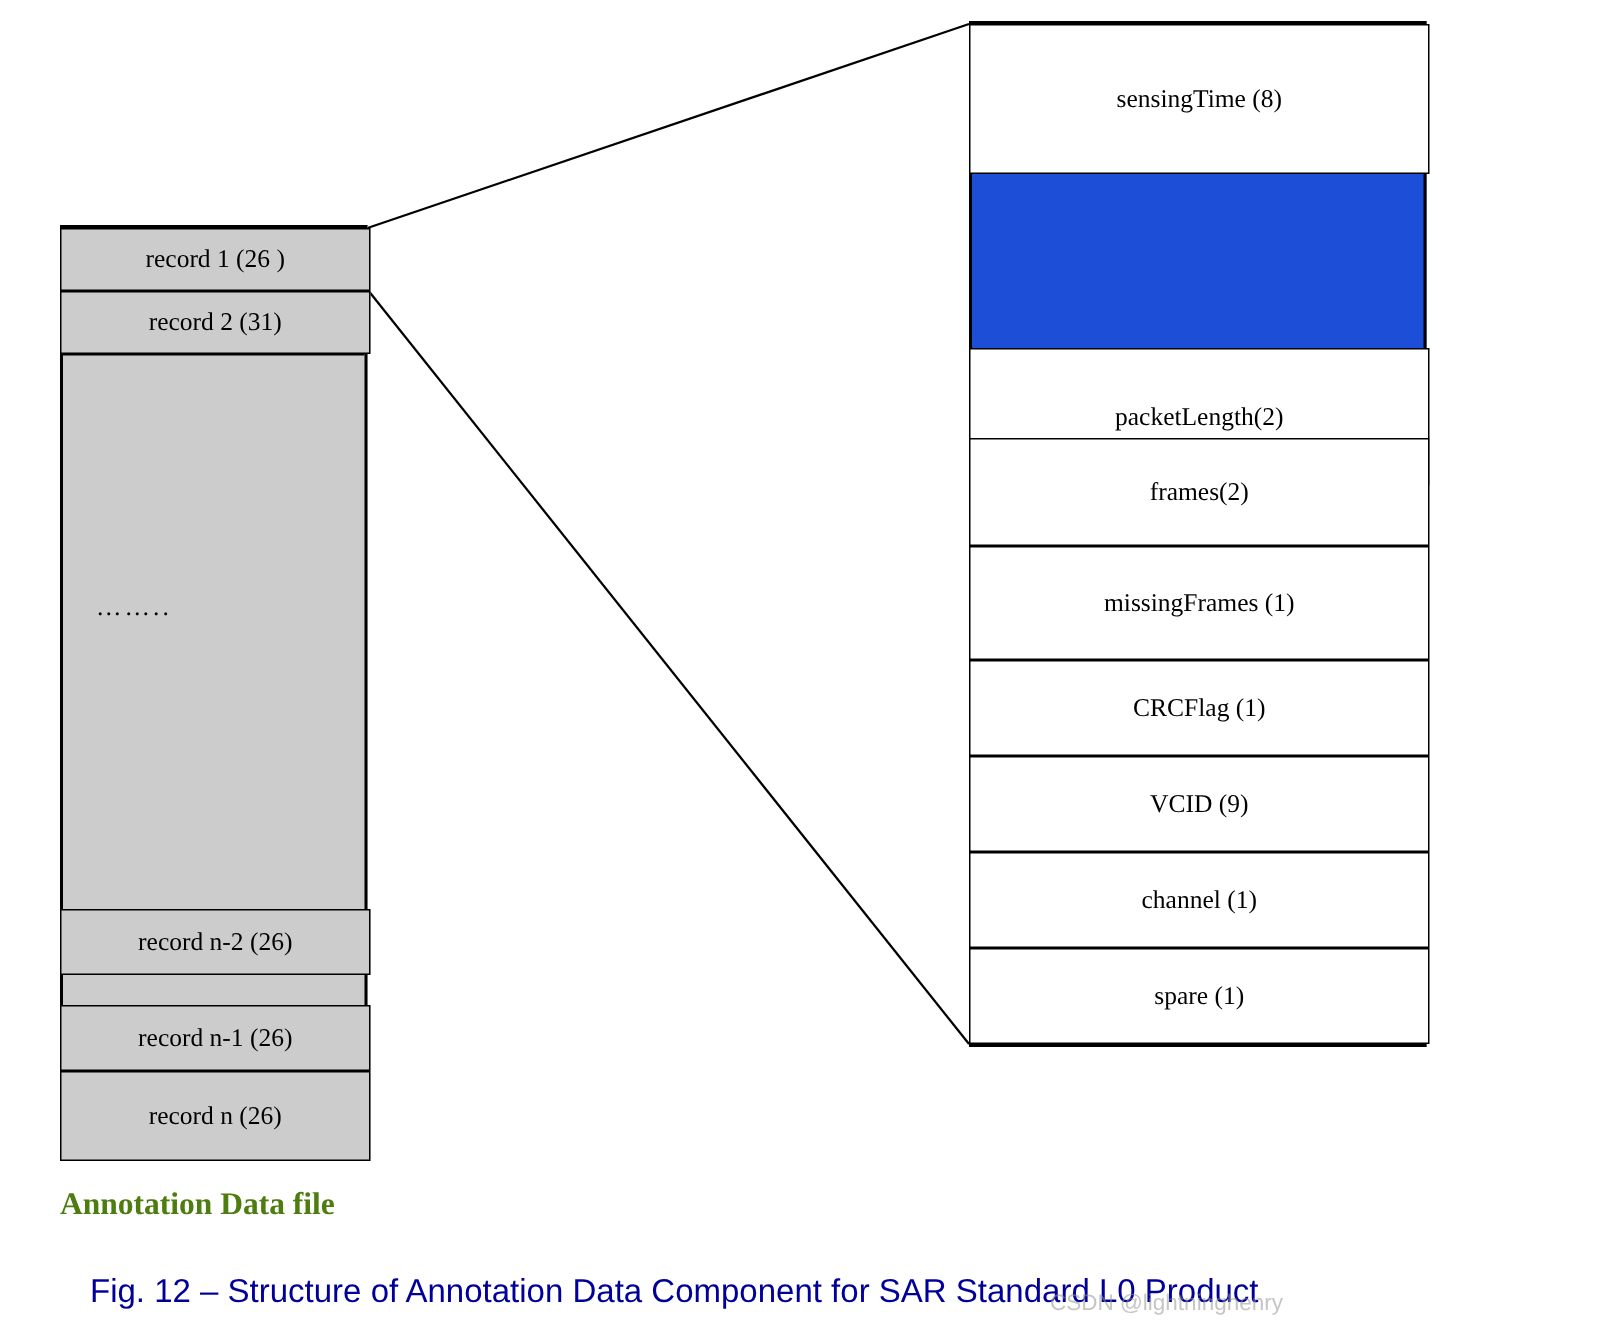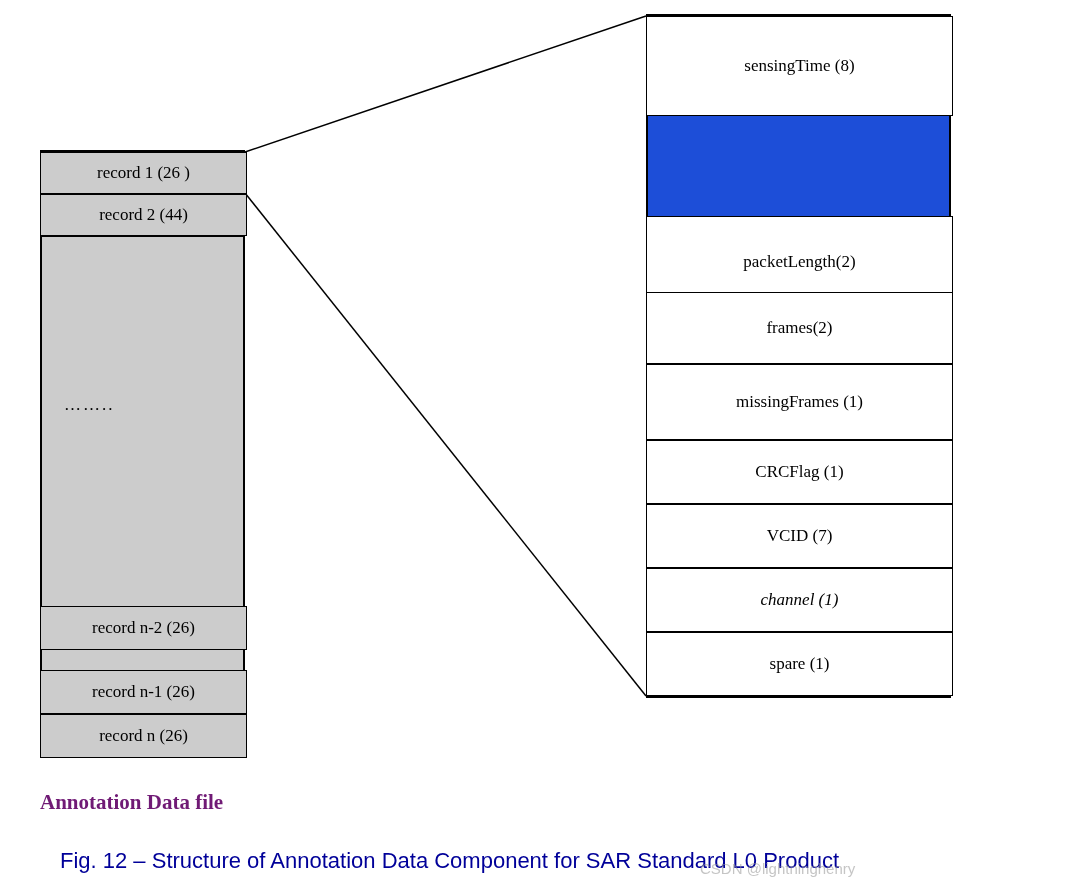--- a/index.html
+++ b/index.html
@@ -68,29 +68,29 @@
     .record-n2 {
       top: 454px;
       height: 44px;
     }
     .record-n1 {
       top: 518px;
       height: 44px;
     }
     .record-n {
       top: 562px;
-      height: 44px;
+      height: 60px;
     }
     .left-label {
       position: absolute;
       left: 40px;
       top: 790px;
       font-size: 21px;
       font-weight: bold;
-      color: #701a75;
+      color: #4d7c0f;
     }
     .right-box {
       position: absolute;
       left: 646px;
       top: 14px;
       width: 305px;
       height: 684px;
       border: 2.5px solid black;
       background: #1d4ed8;
     }
@@ -108,21 +108,21 @@
     }
     .field-sensingtime {
       top: 0px;
       height: 100px;
     }
     .field-downlinktime {
       top: 100px;
       height: 100px;
     }
     .field-packetlength {
-      top: 200px;
+      top: 216px;
       height: 92px;
     }
     .field-frames {
       top: 276px;
       height: 72px;
     }
     .field-missingframes {
       top: 348px;
       height: 76px;
     }
@@ -130,21 +130,20 @@
       top: 424px;
       height: 64px;
     }
     .field-vcid {
       top: 488px;
       height: 64px;
     }
     .field-channel {
       top: 552px;
       height: 64px;
-      font-style: italic;
     }
     .field-spare {
       top: 616px;
       height: 64px;
     }
     .figure-caption {
       position: absolute;
       left: 60px;
       top: 848px;
       font-family: Arial, Helvetica, sans-serif;
@@ -177,21 +176,21 @@
   <svg class="connector-svg">
     <line x1="245" y1="152" x2="646" y2="16" stroke="black" stroke-width="1.5"></line>
     <line x1="245" y1="193" x2="646" y2="696" stroke="black" stroke-width="1.5"></line>
   </svg>
 
   <div class="left-box">
     <div class="record-cell record-1">
       <span>record 1 (26 )</span>
     </div>
     <div class="record-cell record-2">
-      <span>record 2 (44)</span>
+      <span>record 2 (31)</span>
     </div>
     <div class="ellipsis-area">
       <span class="ellipsis-text">……..</span>
     </div>
     <div class="record-cell record-n2">
       <span>record n-2 (26)</span>
     </div>
     <div class="record-cell record-n1">
       <span>record n-1 (26)</span>
     </div>
@@ -212,21 +211,21 @@
     <div class="field-cell field-frames">
       <span>frames(2)</span>
     </div>
     <div class="field-cell field-missingframes">
       <span>missingFrames (1)</span>
     </div>
     <div class="field-cell field-crcflag">
       <span>CRCFlag (1)</span>
     </div>
     <div class="field-cell field-vcid">
-      <span>VCID (7)</span>
+      <span>VCID (9)</span>
     </div>
     <div class="field-cell field-channel">
       <span>channel (1)</span>
     </div>
     <div class="field-cell field-spare">
       <span>spare (1)</span>
     </div>
   </div>
 
   <div class="figure-caption">Fig. 12 – Structure of Annotation Data Component for SAR Standard L0 Product</div>

